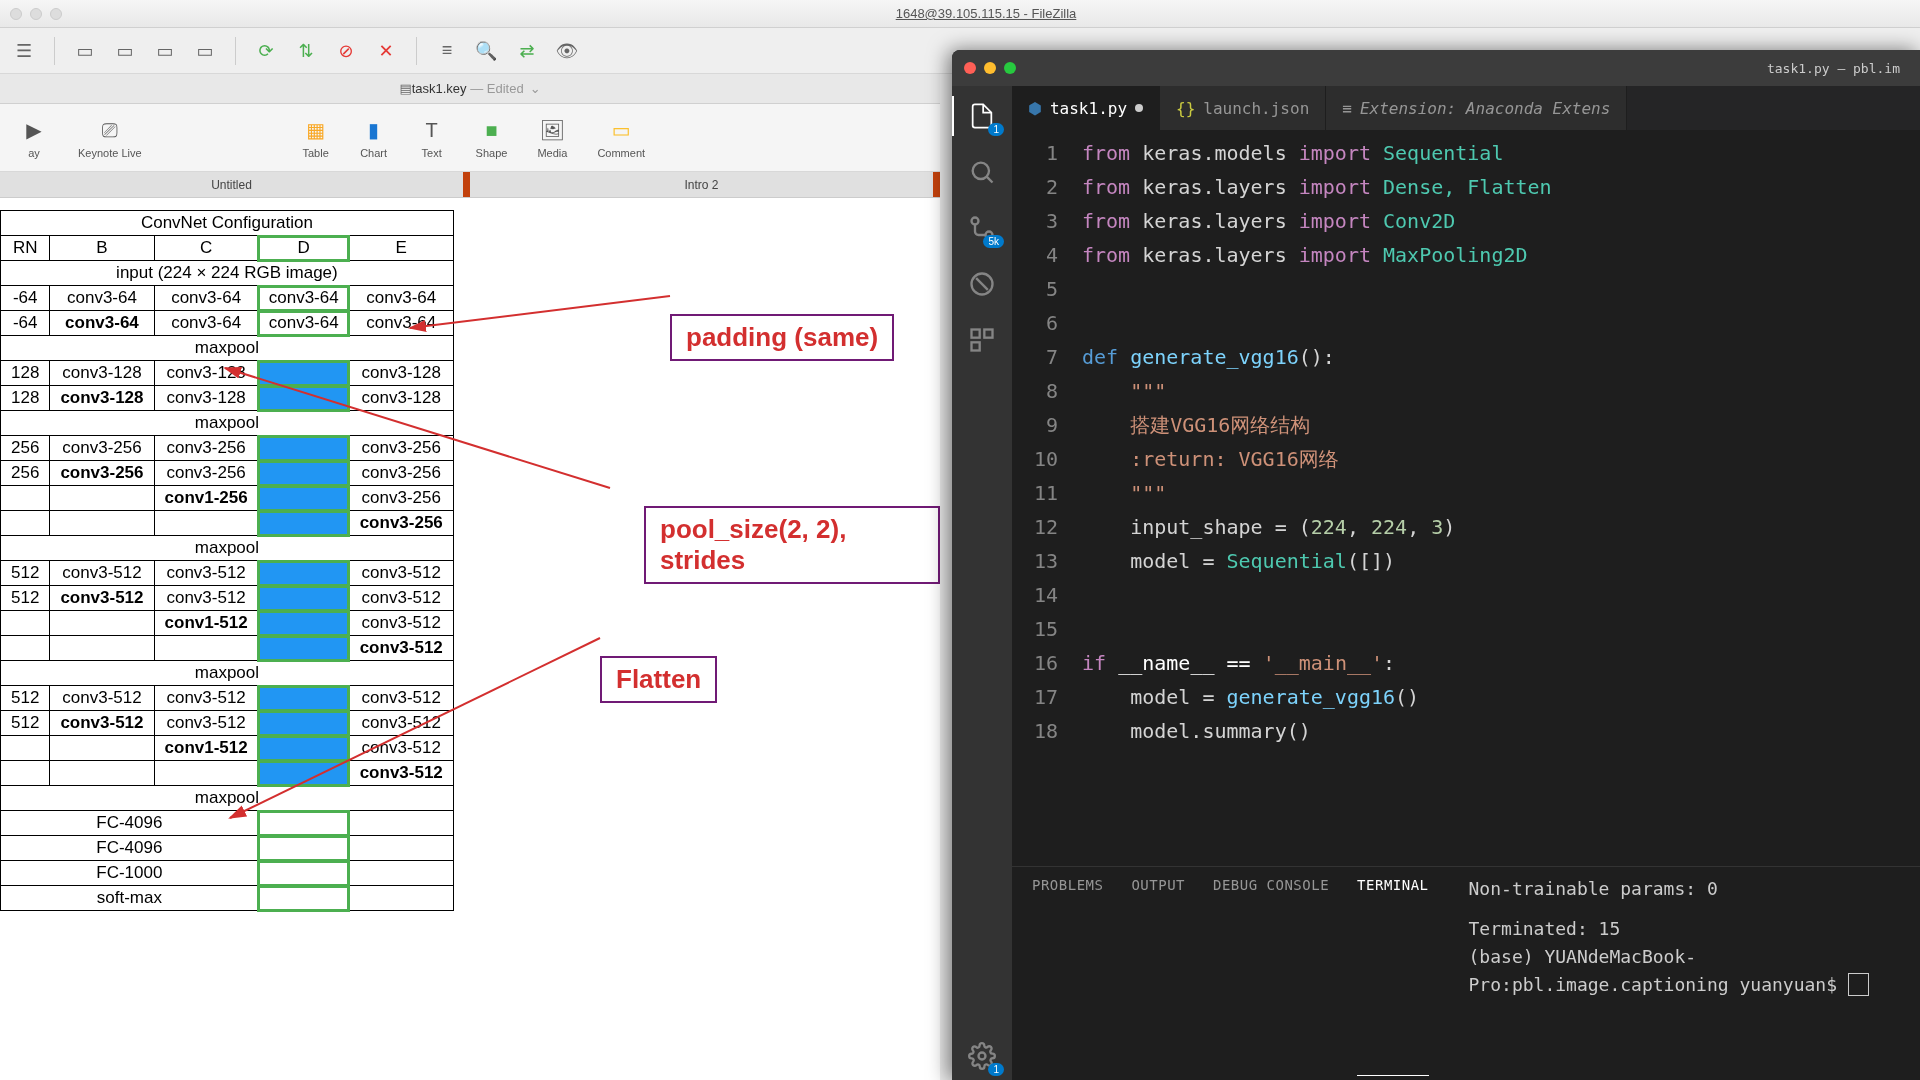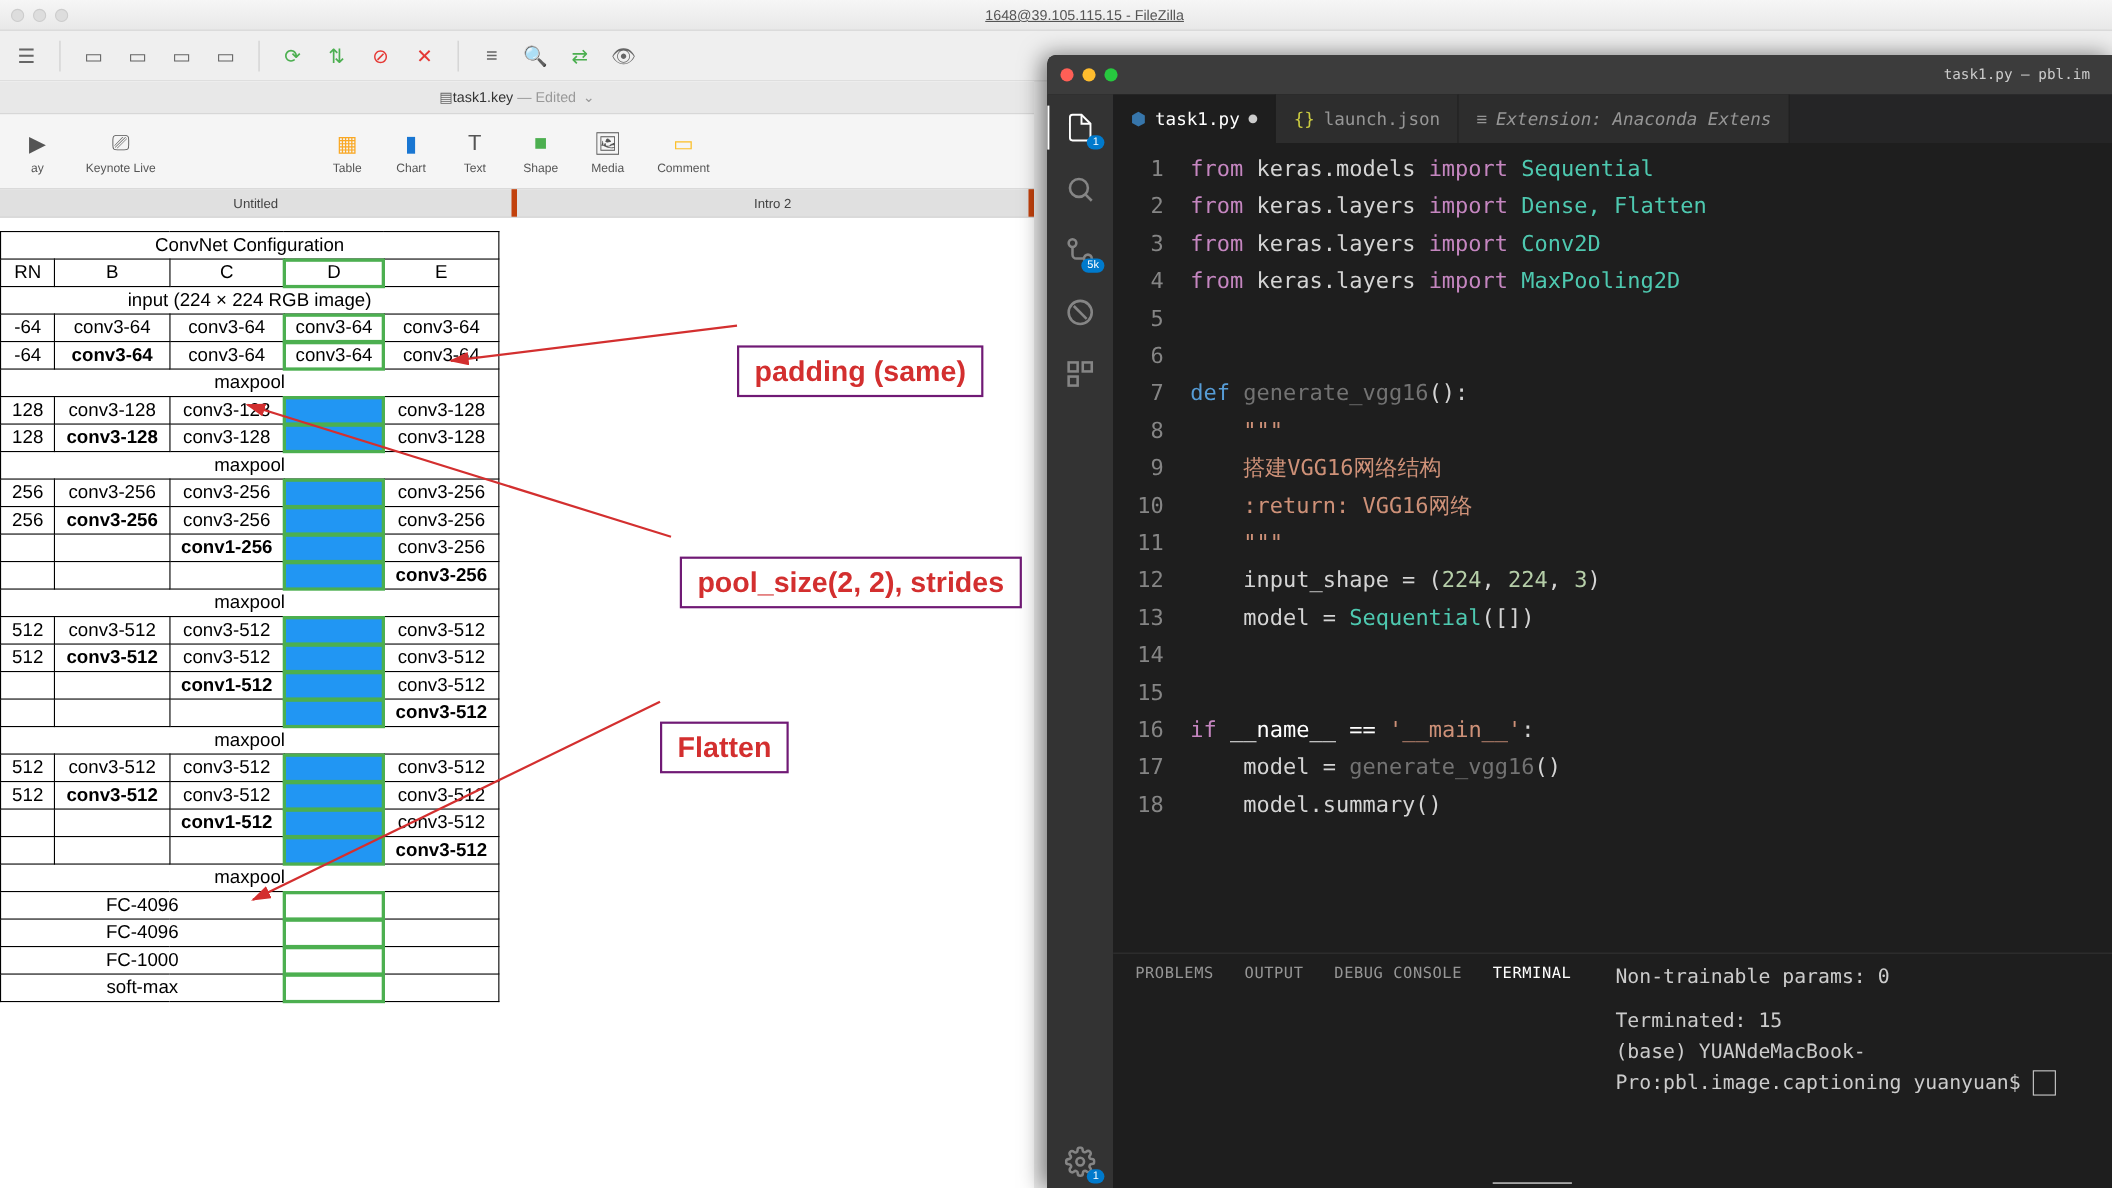--- a/index.html
+++ b/index.html
@@ -17,21 +17,21 @@
 
 
 .keynote { position: absolute; top: 74px; left: 0; width: 940px; height: 1006px; background: #fff; }
 .kn-doctab { height: 30px; background: #e8e8e8; display: flex; align-items: center; justify-content: center; font-size: 13px; color: #666; border-bottom: 1px solid #d0d0d0; }
 .kn-doctab .fn { color: #333; }
 .kn-doctab .ed { color: #999; }
 .kn-toolbar { height: 68px; background: #f5f5f5; display: flex; align-items: center; padding: 0 20px; gap: 30px; border-bottom: 1px solid #d8d8d8; }
 .kn-tool { display: flex; flex-direction: column; align-items: center; gap: 3px; font-size: 11px; color: #555; }
 .kn-tool .ic { width: 28px; height: 28px; display: flex; align-items: center; justify-content: center; font-size: 20px; }
 .kn-tabs { height: 26px; background: #e0e0e0; display: flex; border-bottom: 1px solid #ccc; }
-.kn-tab { flex: 1; display: flex; align-items: center; justify-content: center; font-size: 12px; color: #444; border-right: 5px solid #c2410c; }
+.kn-tab { flex: 1; display: flex; align-items: center; justify-content: center; font-size: 12px; color: #444; border-right: 7px solid #c2410c; }
 .kn-canvas { position: relative; background: #fff; height: 880px; }
 
 
 .cv-table { position: absolute; top: 12px; left: 0; border-collapse: collapse; font-family: Liberation Sans, sans-serif; font-size: 17px; border-radius: 15px; }
 .cv-table td, .cv-table th { border: 1px solid #000; padding: 2px 10px; text-align: center; background: #fff; }
 .cv-table .hdr { font-weight: normal; }
 .cv-table .bold { font-weight: bold; }
 .greenbox { outline: 3px solid #4caf50; outline-offset: -2px; }
 .bluefill { background: #2196f3 !important; }
 
@@ -55,21 +55,21 @@
 .vs-main { flex: 1; display: flex; flex-direction: column; }
 .vs-tabs { height: 44px; background: #252526; display: flex; align-items: stretch; }
 .vs-tab { display: flex; align-items: center; gap: 8px; padding: 0 16px; font-size: 16px; color: #969696; background: #2d2d2d; border-right: 1px solid #1e1e1e; cursor: pointer; }
 .vs-tab.active { background: #1e1e1e; color: #fff; }
 .vs-tab .dot { width: 8px; height: 8px; border-radius: 50%; background: #ccc; }
 .vs-tab .ficon { font-size: 16px; }
 .vs-editor { flex: 1; background: #1e1e1e; padding: 6px 0; font-size: 20px; line-height: 34px; overflow: hidden; }
 .vs-line { display: flex; }
 .vs-gutter { width: 70px; text-align: right; color: #858585; padding-right: 24px; position: relative; user-select: none; }
 .vs-code { white-space: pre; }
-.kw { color: #c586c0; } .fn { color: #737373; } .str { color: #ce9178; } .num { color: #b5cea8; } .cls { color: #4ec9b0; } .var { color: #ffffff; } .op { color: #d4d4d4; } .def { color: #569cd6; }
+.kw { color: #c586c0; } .fn { color: #7dd3fc; } .str { color: #ce9178; } .num { color: #b5cea8; } .cls { color: #4ec9b0; } .var { color: #ffffff; } .op { color: #d4d4d4; } .def { color: #569cd6; }
 .vs-panel { height: 220px; border-top: 1px solid #333; background: #1e1e1e; display: flex; flex-direction: row; }
 .vs-panel-tabs { display: flex; gap: 28px; padding: 10px 20px; font-size: 14px; color: #969696; }
 .vs-panel-tab { cursor: pointer; letter-spacing: 0.5px; }
 .vs-panel-tab.active { color: #fff; border-bottom: 1px solid #fff; padding-bottom: 4px; }
 .vs-term { flex: 1; padding: 8px 20px; font-size: 18px; line-height: 28px; color: #ccc; }
 </style>
 </head>
 <body>
 
 <div class="filezilla">
@@ -309,21 +309,21 @@
           </tr>
       <tr>
             <td colspan="3">soft-max</td>
             <td class="greenbox"></td>
             <td></td>
           </tr>
     </tbody>
       </table>
 
     <div class="annot" style="top:78px; left:670px;">padding (same)</div>
-    <div class="annot" style="top:270px; left:618px;">pool_size(2, 2), strides</div>
+    <div class="annot" style="top:270px; left:644px;">pool_size(2, 2), strides</div>
     <div class="annot" style="top:420px; left:600px;">Flatten</div>
 
     <svg class="arrow-svg" style="top:0;left:0" width="940" height="880">
       <defs>
           <marker id="ah" markerWidth="10" markerHeight="10" refX="8" refY="3" orient="auto">
             <path d="M0,0 L0,6 L9,3 z" fill="#d32f2f"></path>
           </marker>
         </defs>
       <line x1="670" y1="98" x2="410" y2="130" stroke="#d32f2f" stroke-width="2" marker-end="url(#ah)"></line>
       <line x1="610" y1="290" x2="225" y2="170" stroke="#d32f2f" stroke-width="2" marker-end="url(#ah)"></line>

